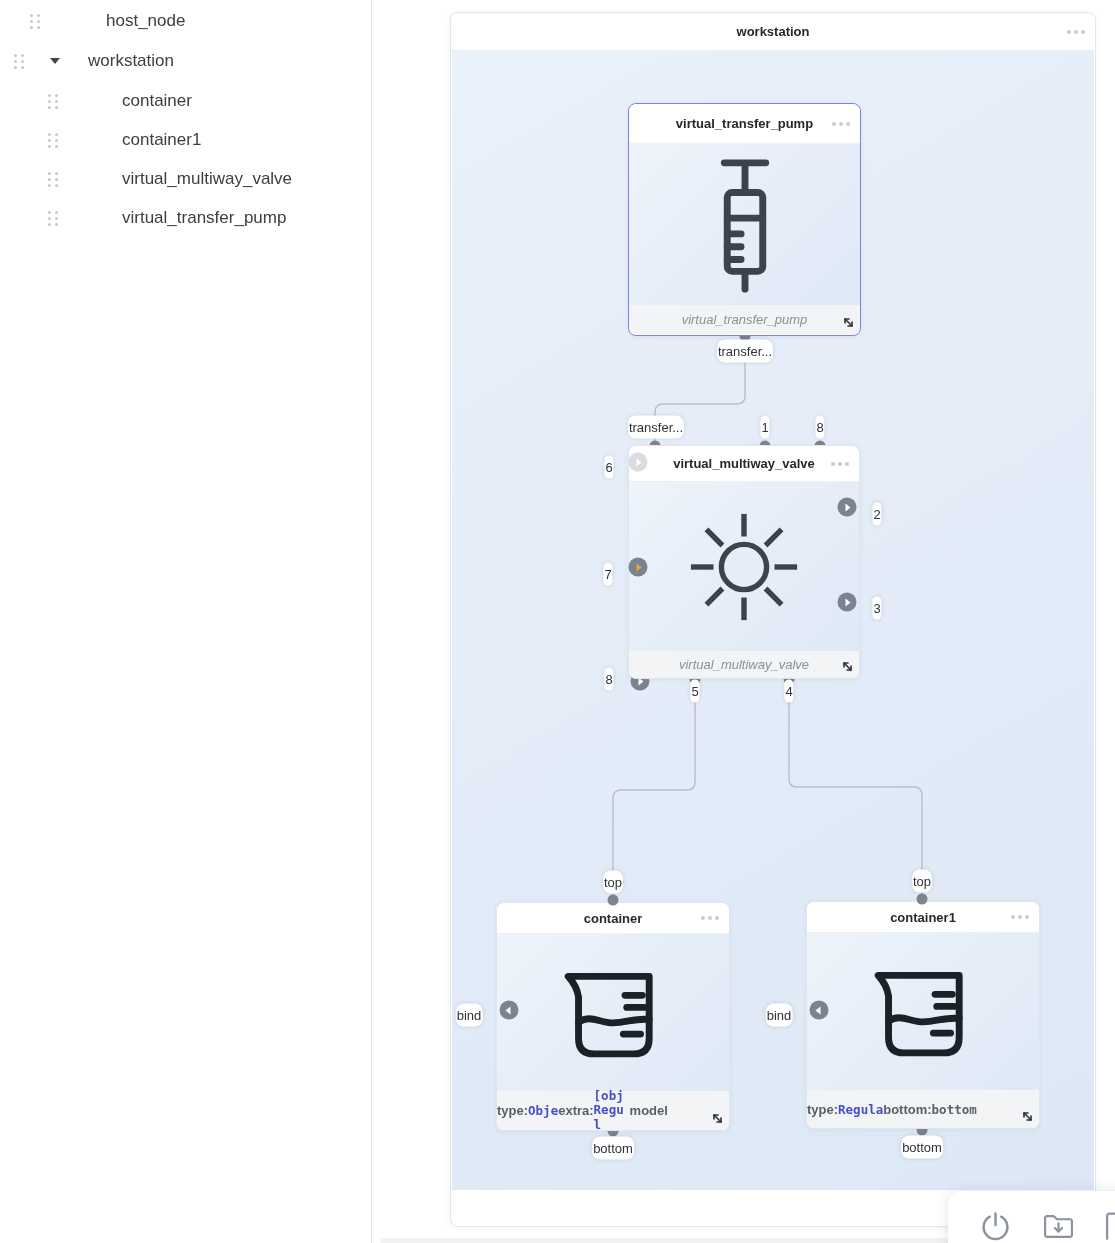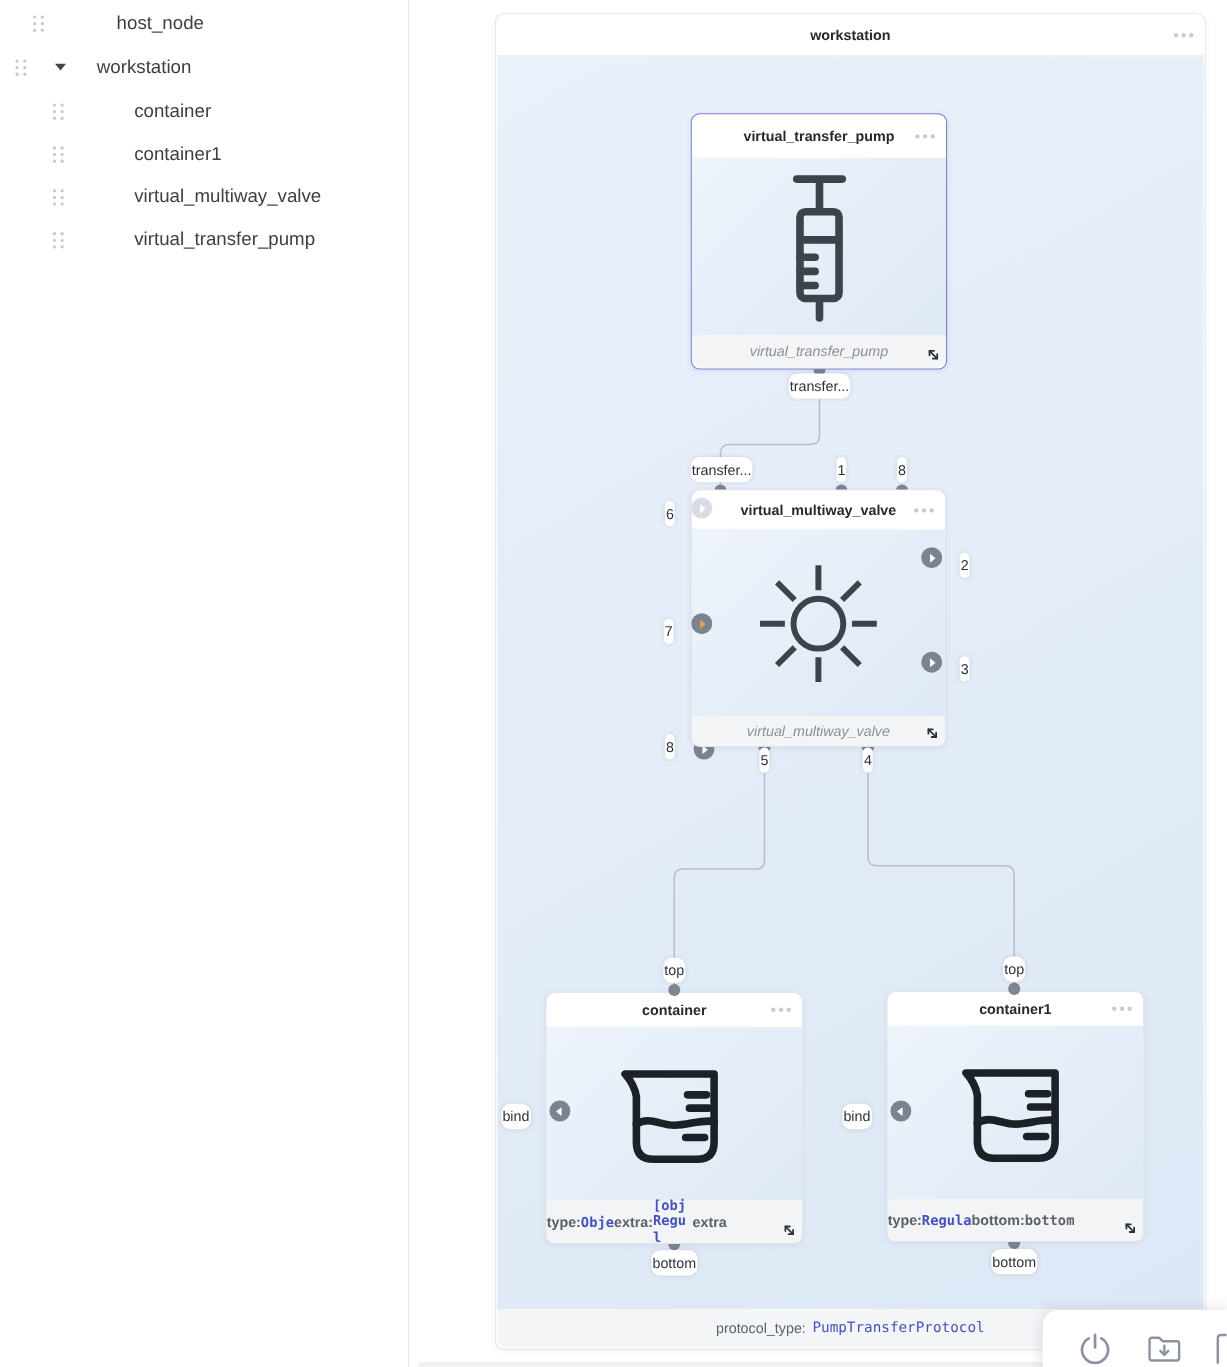--- a/index.html
+++ b/index.html
@@ -164,24 +164,20 @@
 <div class="ws">
   <div class="ws-header">
     <span class="node-title">workstation</span>
     <span class="menu-dots">
         <i></i>
         <i></i>
         <i></i>
       </span>
   </div>
   <div class="ws-body"></div>
-  <div class="ws-footer">
-    <span class="kv-key">protocol_type:</span>
-    <span class="kv-val">PumpTransferProtocol</span>
-  </div>
 </div>
 
 <svg class="edges" width="1115" height="1243">
   <path d="M745,337 V396 Q745,404 737,404 H663 Q655,404 655,412 V441" fill="none" stroke="#babec6" stroke-width="1.4"></path>
   <path d="M695,680 V782 Q695,790 687,790 H621 Q613,790 613,798 V897" fill="none" stroke="#babec6" stroke-width="1.4"></path>
   <path d="M789,680 V779 Q789,787 797,787 H914 Q922,787 922,795 V894" fill="none" stroke="#babec6" stroke-width="1.4"></path>
 </svg>
 
 <div class="node" style="left:628px;top:103px;width:233px;height:233px;border:1.5px solid #7b82e2;">
   <div class="node-header" style="height:40px;">
@@ -299,21 +295,21 @@
       <path d="M79,42 H99"></path>
         <path d="M81,56 H101"></path>
         <path d="M77,87 H97"></path>
     </svg>
   </div>
   <div class="node-footer cfoot" style="height:39px;">
     <span>type:</span>
     <span class="mono clip-type">Obje</span>
     <span>extra:</span>
     <span class="mono clip-extra">[obj Regul</span>
-    <span class="clip-model">extra</span>
+    <span class="clip-model">model</span>
     <svg class="resize-icon" width="14" height="14" viewBox="0 0 14 14" fill="none" stroke="#2c3038" stroke-width="1.6" stroke-linecap="round" stroke-linejoin="round">
       <path d="M4,4 L11,11"></path>
         <path d="M4,8 V4 H8"></path>
         <path d="M11,7 V11 H7"></path>
     </svg>
   </div>
 </div>
 
 <span class="dot over" style="left:613px;top:900px;"></span>
 <span class="pill" style="left:613px;top:882px;">top</span>

